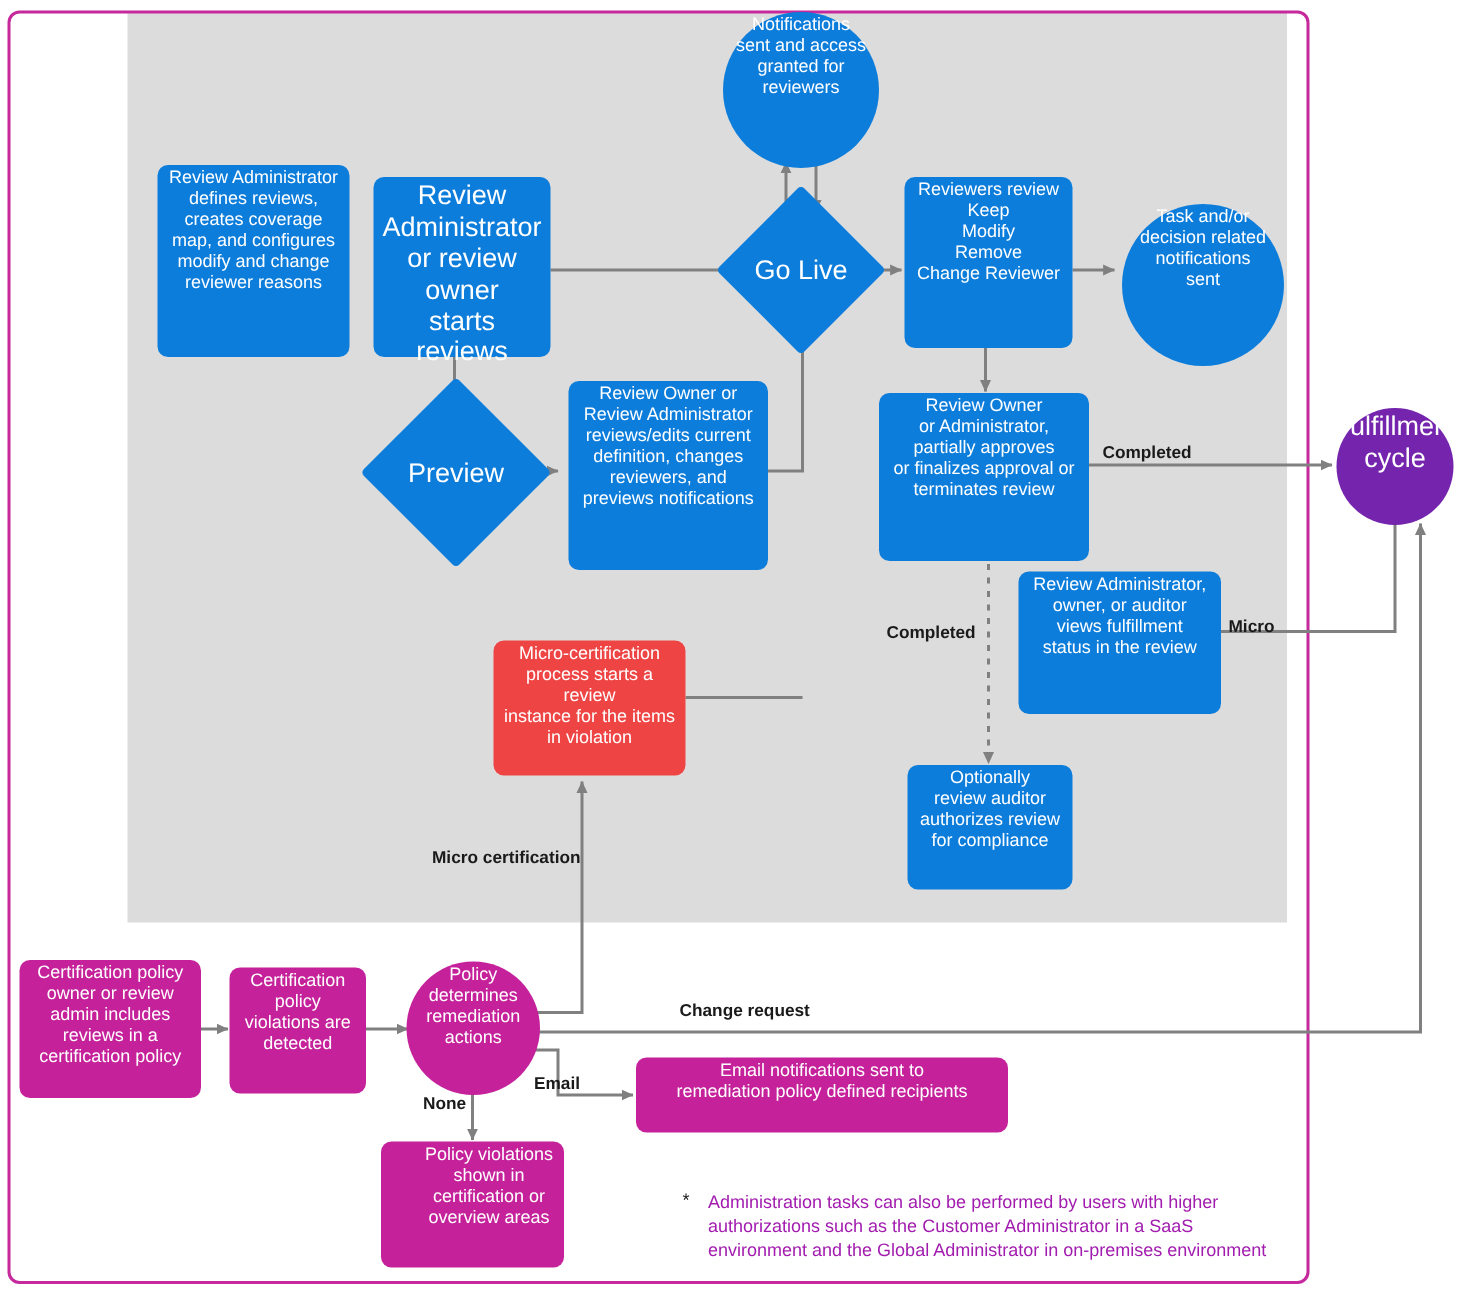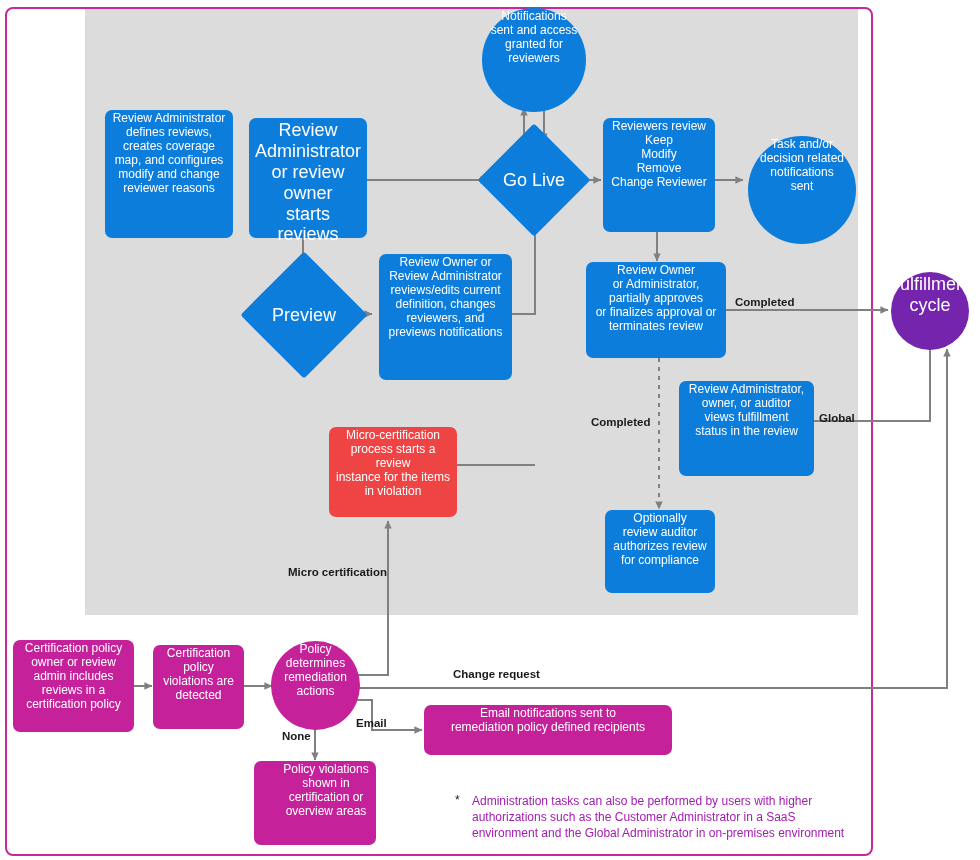--- a/index.html
+++ b/index.html
@@ -183,21 +183,21 @@
   </div>
 
   <div class="node rect blue t12" style="left:603px; top:118px; width:112px; height:114px;">
     <span>Reviewers review<br>Keep<br>Modify<br>Remove<br>Change Reviewer</span>
   </div>
 
   <div class="node circle blue t12" style="left:748px; top:136px; width:108px; height:108px;">
     <span>Task and/or<br>decision related<br>notifications<br>sent</span>
   </div>
 
-  <div class="node rect blue t12" style="left:586px; top:262px; width:140px; height:96px;">
+  <div class="node rect blue t12" style="left:586px; top:262px; width:140px; height:112px;">
     <span>Review Owner<br>or Administrator,<br>partially approves<br>or finalizes approval or<br>terminates review</span>
   </div>
 
   <div class="node rect blue t12" style="left:679px; top:381px; width:135px; height:95px;">
     <span>Review Administrator,<br>owner, or auditor<br>views fulfillment<br>status in the review</span>
   </div>
 
   <div class="node rect blue t12" style="left:605px; top:510px; width:110px; height:83px;">
     <span>Optionally<br>review auditor<br>authorizes review<br>for compliance</span>
   </div>
@@ -227,21 +227,21 @@
   </div>
 
   <div class="node rect magenta t12" style="left:424px; top:705px; width:248px; height:50px;">
     <span>Email notifications sent to<br>remediation policy defined recipients</span>
   </div>
 
   <div class="edge-label" style="left:735px; top:296px;">Completed</div>
 
   <div class="edge-label" style="left:591px; top:416px;">Completed</div>
 
-  <div class="edge-label" style="left:819px; top:412px;">Global</div>
+  <div class="edge-label" style="left:819px; top:412px;">Micro</div>
 
   <div class="edge-label" style="left:288px; top:566px;">Micro certification</div>
 
   <div class="edge-label" style="left:453px; top:668px;">Change request</div>
 
   <div class="edge-label" style="left:282px; top:730px;">None</div>
 
   <div class="edge-label" style="left:356px; top:717px;">Email</div>
 
   <div class="note-bullet" style="left:455px; top:793px;">*</div>

